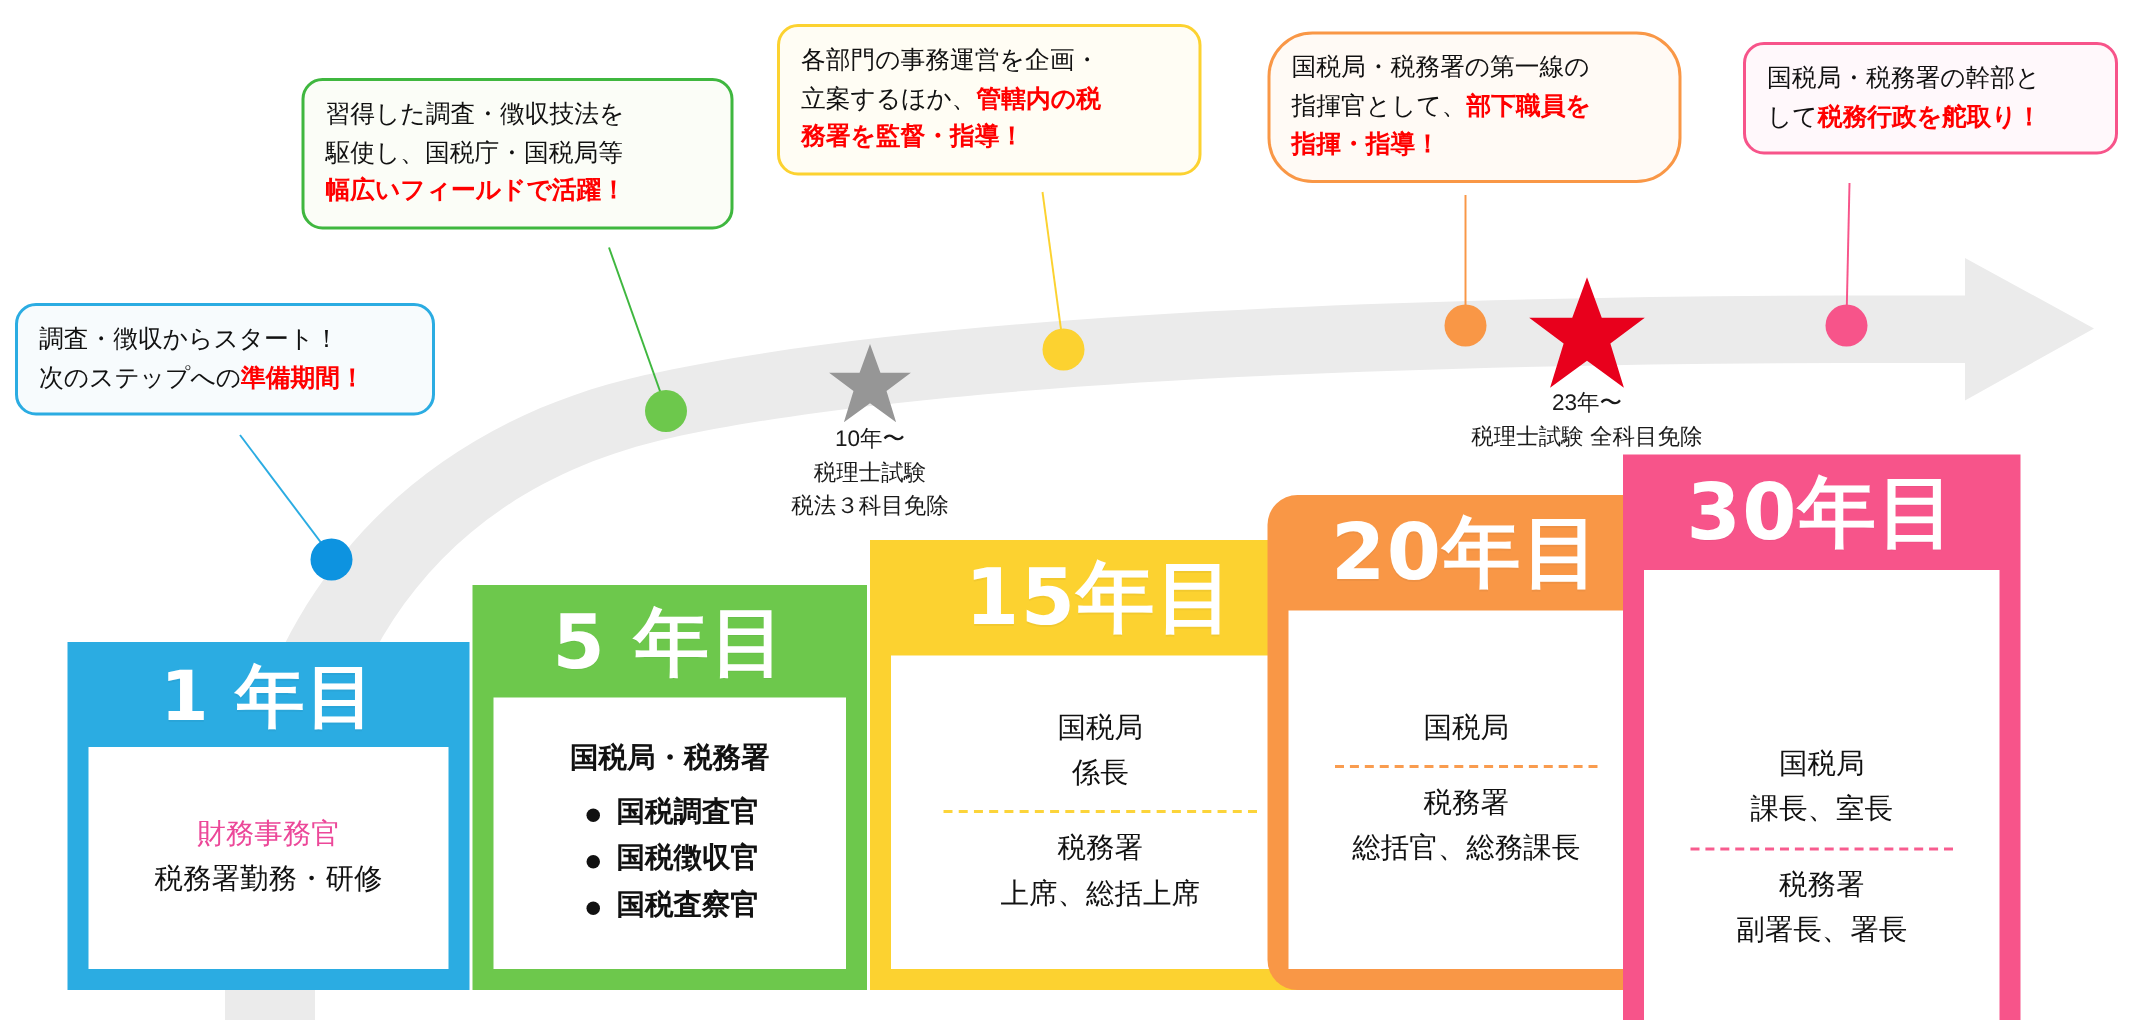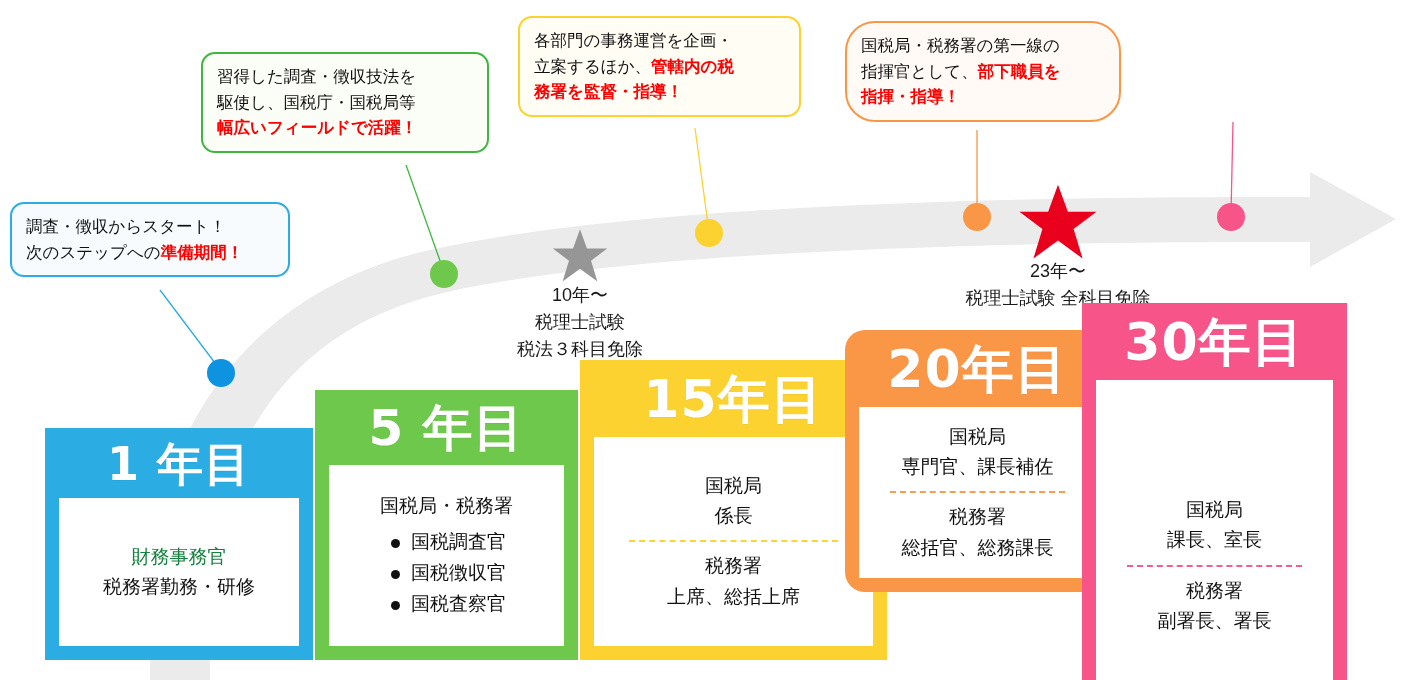--- a/index.html
+++ b/index.html
@@ -34,21 +34,21 @@
 
   
   .dot{position:absolute;border-radius:50%;z-index:5;}
 
   
   .star{position:absolute;z-index:5;}
 
   
   .star-cap{
     position:absolute;z-index:5;text-align:center;
-    font-size:18px;line-height:1.5;color:#1a1a1a;
+    font-size:15px;line-height:1.5;color:#1a1a1a;
     white-space:nowrap;
   }
 
   
   .card{
     position:absolute;
     box-sizing:border-box;
     z-index:7;
     display:flex;flex-direction:column;
     align-items:stretch;
@@ -176,57 +176,64 @@
       <span>国税局・税務署の第一線の</span>
     </div>
     <div class="ln">
       <span>指揮官として、</span><span class="hl">部下職員を</span>
     </div>
     <div class="ln">
       <span class="hl">指揮・指導！</span>
     </div>
   </div>
 
+  <div class="callout" style="left:1162px;top:28px;width:250px;border-color:#F7548A;background:#FFF8FB;">
+    <div class="ln">
+      <span>国税局・税務署の幹部と</span>
+    </div>
+    <div class="ln">
+      <span>して</span><span class="hl">税務行政を舵取り！</span>
+    </div>
+  </div>
 
   <div class="card" style="left:45px;top:428px;width:268px;height:232px;background:#2BACE2;">
     <div class="card-year" style="font-size:46px;padding:4px 0 2px;">1 年目</div>
     <div class="card-body" style="color:#2BACE2;">
-      <div style="color:#15803d;">財務事務官</div>
+      <div style="color:#ec4899;">財務事務官</div>
       <div style="color:#111;">税務署勤務・研修</div>
     </div>
   </div>
 
   <div class="card" style="left:315px;top:390px;width:263px;height:270px;background:#6DC84C;">
     <div class="card-year" style="font-size:50px;padding:4px 0 2px;">5 年目</div>
-    <div class="card-body" style="color:#6DC84C;justify-content:center;">
+    <div class="card-body" style="color:#6DC84C;justify-content:center;font-weight:bold;">
       <div class="hdr" style="color:#111;">国税局・税務署</div>
       <ul class="bullets" style="color:#111;">
         <li>国税調査官</li>
         <li>国税徴収官</li>
         <li>国税査察官</li>
       </ul>
     </div>
   </div>
 
   <div class="card" style="left:580px;top:360px;width:307px;height:300px;background:#FCD230;">
     <div class="card-year" style="font-size:52px;padding:4px 0 2px;">15年目</div>
     <div class="card-body" style="color:#FCD230;">
       <div style="color:#111;">国税局</div>
       <div style="color:#111;">係長</div>
       <div class="sep"></div>
       <div style="color:#111;">税務署</div>
       <div style="color:#111;">上席、総括上席</div>
     </div>
   </div>
 
-  <div class="card" style="left:845px;top:330px;width:265px;height:262px;background:#F99746;border-radius:20px;">
+  <div class="card" style="left:845px;top:330px;width:265px;height:330px;background:#F99746;border-radius:20px;">
     <div class="card-year" style="font-size:52px;padding:4px 0 2px;">20年目</div>
     <div class="card-body" style="color:#F99746;">
       <div style="color:#111;">国税局</div>
-      <div style="color:#111;">専門官、課長補佐</div>
       <div class="sep"></div>
       <div style="color:#111;">税務署</div>
       <div style="color:#111;">総括官、総務課長</div>
     </div>
   </div>
 
   <div class="card" style="left:1082px;top:303px;width:265px;height:463px;background:#F7548A;">
     <div class="card-year" style="font-size:52px;padding:4px 0 2px;">30年目</div>
     <div class="card-body" style="color:#F7548A;">
       <div style="color:#111;">国税局</div>

